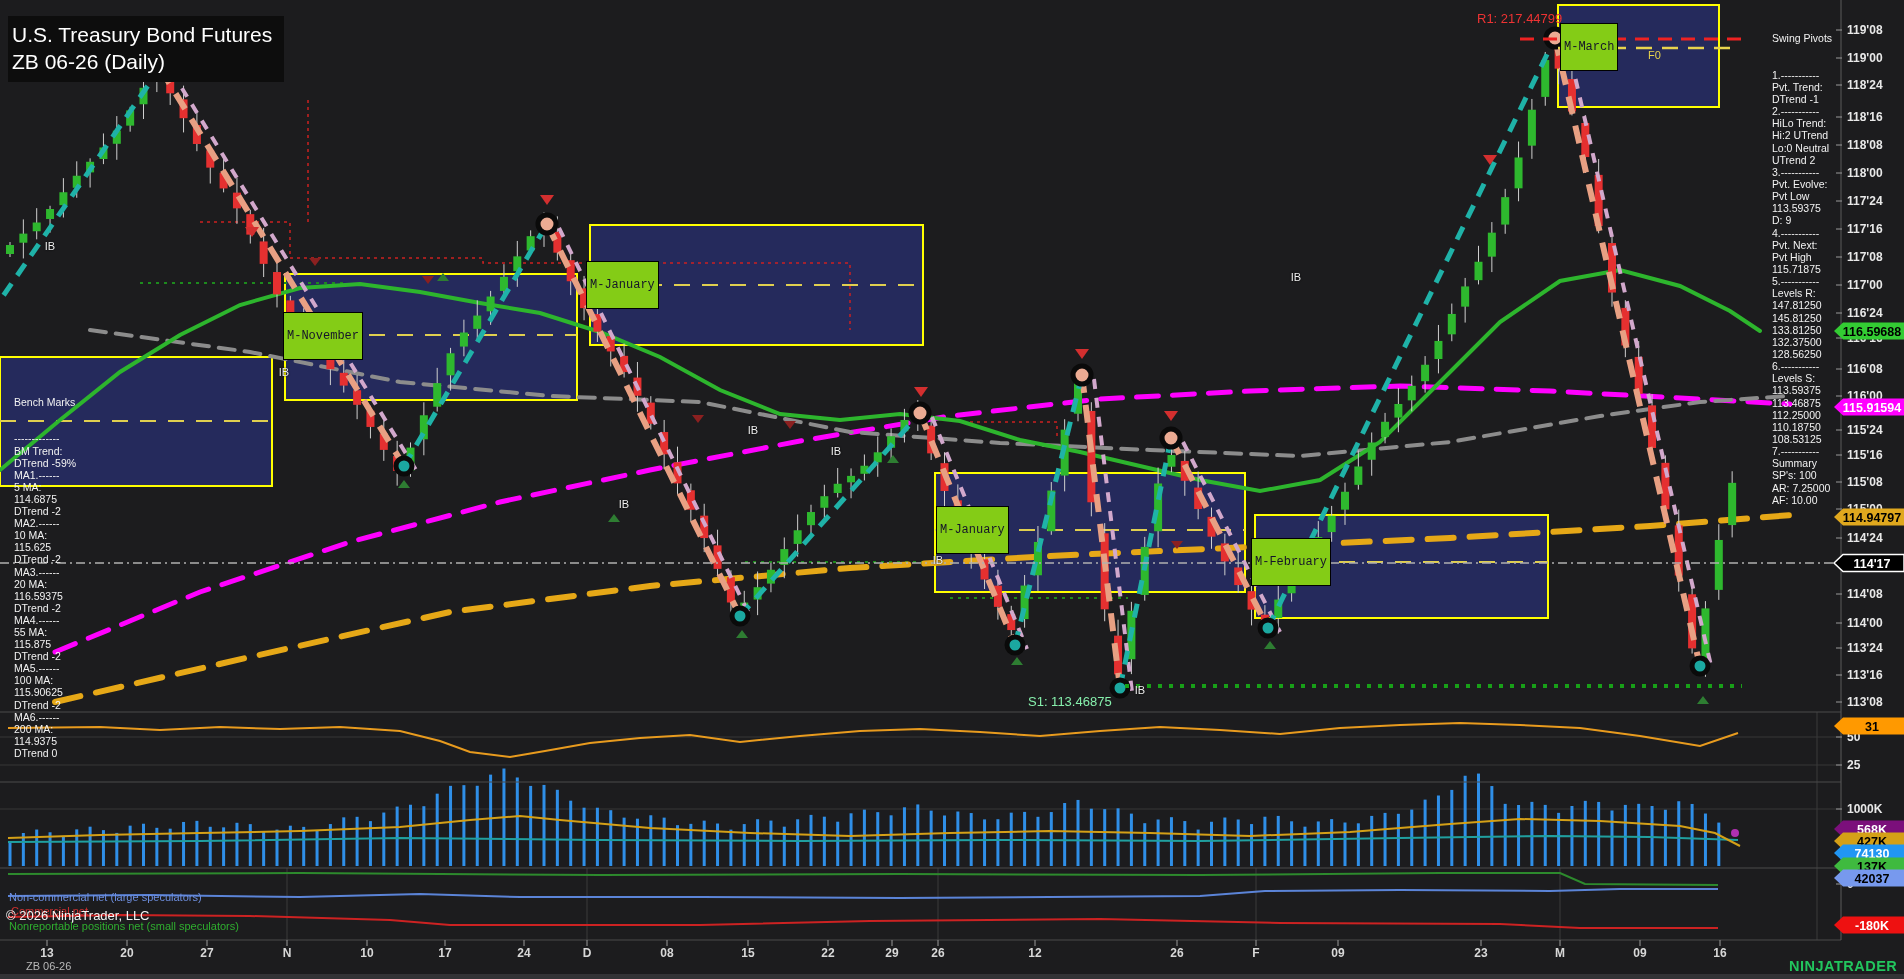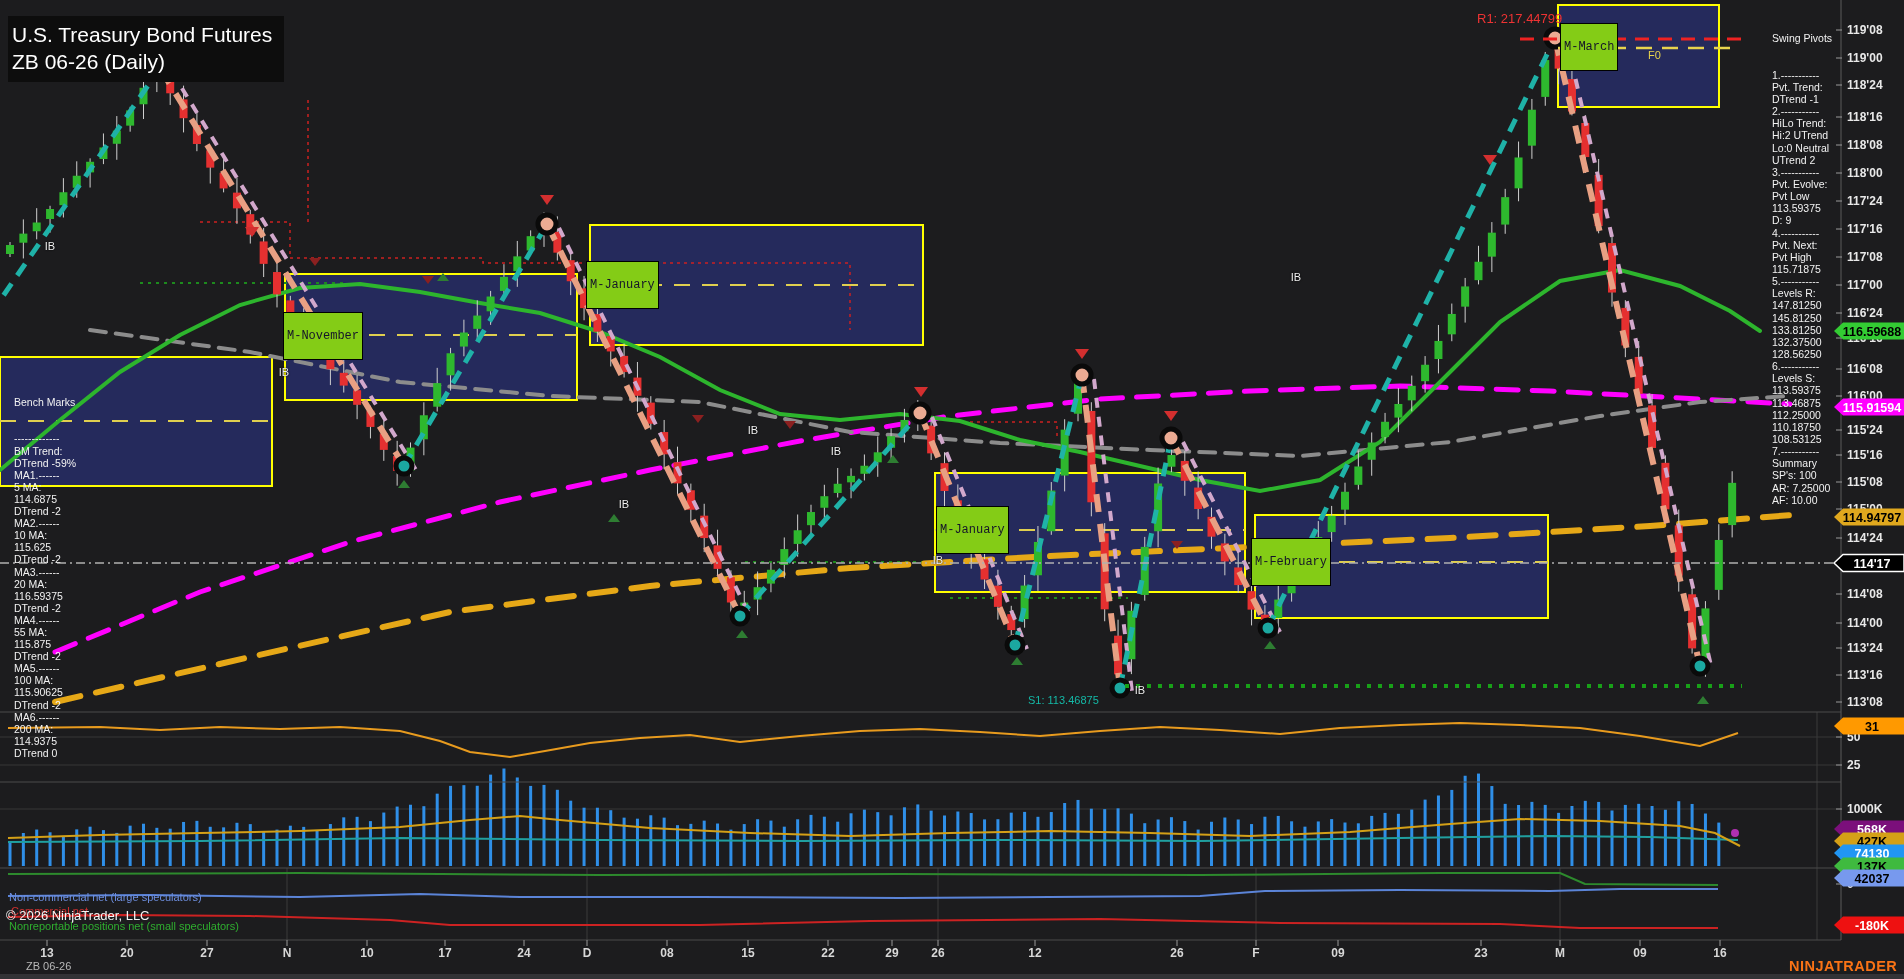--- a/index.html
+++ b/index.html
@@ -15,28 +15,28 @@
   .panel{color:#f2f2f2;font-size:10.5px;line-height:12.1px;white-space:pre;}
   #bench-panel{left:14px;top:372px;width:205px;}
   #swing-panel{left:1772px;top:8px;width:62px;line-height:12.15px;}
   .pline{height:12.1px;}
   .mlabel{background:#84cc16;border:1px solid #000;color:#15152a;
           font-family:"Liberation Mono",monospace;font-size:12px;line-height:14px;
           padding:16px 3px;transform:translateY(-50%);white-space:nowrap;}
   .iblabel{color:#efefef;font-size:11px;transform:translate(-50%,-50%);
            text-shadow:0 0 2px #000;padding-left:20px;}
   #r1-label{left:1477px;top:11px;color:#ee3333;font-size:13px;}
-  #s1-label{left:1028px;top:694px;color:#14b8a6;font-size:11px;}
+  #s1-label{left:1028px;top:694px;color:#86efac;font-size:13px;}
   #f0-label{left:1648px;top:49px;color:#e8d44d;font-size:11px;}
   .cotlab{font-size:11px;}
   #cot-nc{left:9px;top:891px;color:#6e8fe0;}
   #cot-com{left:11px;top:905px;color:#d03030;}
   #cot-copy{left:6px;top:908px;color:#f5f5f5;font-size:13px;}
   #cot-nr{left:9px;top:920px;color:#2fae2f;}
-  #logo{left:1789px;top:958px;color:#f97316;font-size:14.5px;font-weight:bold;letter-spacing:.5px;}
+  #logo{left:1789px;top:958px;color:#22c55e;font-size:14.5px;font-weight:bold;letter-spacing:.5px;}
   #tab{left:26px;top:960px;color:#b8b8b8;font-size:11px;pointer-events:auto;cursor:pointer;}
   #bottom-strip{left:0;top:974px;width:1904px;height:5px;background:#333336;}
 </style>
 </head>
 <body>
 
 <div class="root">
   <svg id="chart-svg" width="1904" height="979">
       <g>
         <rect x="0" y="357" width="272" height="129" fill="#252a5c" stroke="#ffff00" stroke-width="2"></rect>

